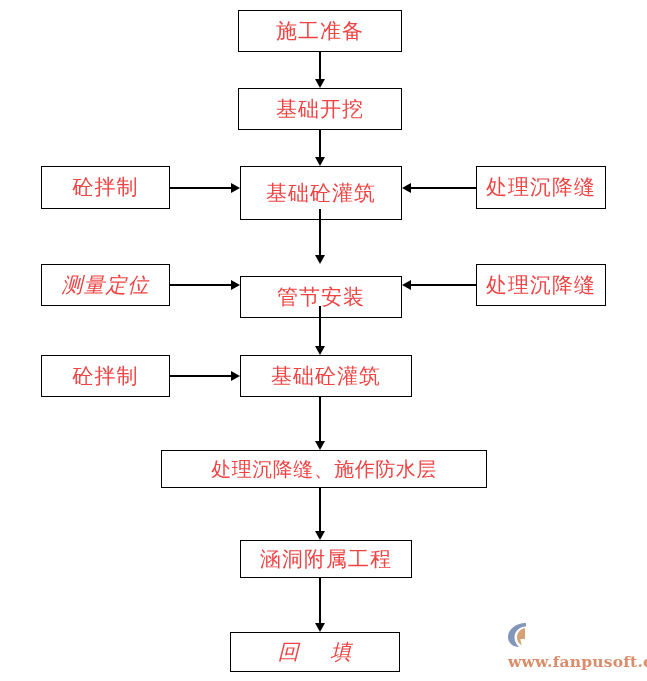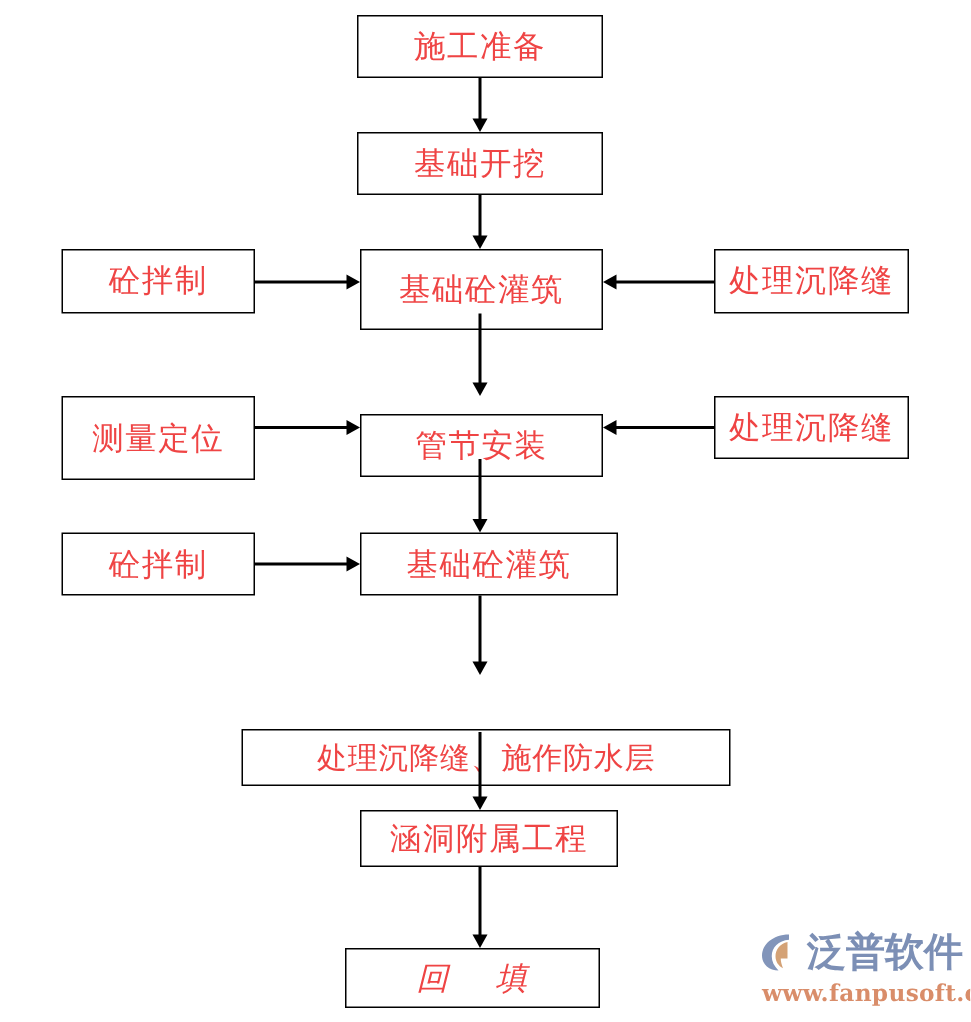--- a/index.html
+++ b/index.html
@@ -29,21 +29,20 @@
     color: #ef4444;
     font-size: 21px;
     line-height: 1;
     letter-spacing: 1px;
     white-space: pre;
     font-family: "DejaVu Sans", "Liberation Sans", sans-serif;
   }
   .node.wide-text {
     font-size: 20px;
     letter-spacing: 0.5px;
-    margin-top: 36px;
   }
   .conn {
     position: absolute;
   }
   .conn .shaft-v {
     position: absolute;
     left: 0;
     top: 0;
     width: 1.7px;
     background: #000000;
@@ -125,21 +124,21 @@
 </head>
 <body>
 
 <div id="canvas">
   <div id="nodes-layer">
       <div class="node" style="left: 238px; top: 10px; width: 164px; height: 42px;"><span>施工准备</span></div>
       <div class="node" style="left: 238px; top: 88px; width: 164px; height: 42px;"><span>基础开挖</span></div>
       <div class="node" style="left: 41px; top: 166px; width: 129px; height: 43px;"><span>砼拌制</span></div>
       <div class="node" style="left: 240px; top: 166px; width: 162px; height: 54px;"><span>基础砼灌筑</span></div>
       <div class="node" style="left: 476px; top: 166px; width: 130px; height: 43px;"><span>处理沉降缝</span></div>
-      <div class="node" style="left: 41px; top: 264px; width: 129px; height: 56px;"><span>测量定位</span></div>
+      <div class="node" style="left: 41px; top: 264px; width: 129px; height: 42px; font-style: italic;"><span>测量定位</span></div>
       <div class="node" style="left: 240px; top: 276px; width: 162px; height: 42px;"><span>管节安装</span></div>
       <div class="node" style="left: 476px; top: 264px; width: 130px; height: 42px;"><span>处理沉降缝</span></div>
       <div class="node" style="left: 41px; top: 355px; width: 129px; height: 42px;"><span>砼拌制</span></div>
       <div class="node" style="left: 240px; top: 355px; width: 172px; height: 42px;"><span>基础砼灌筑</span></div>
       <div class="node wide-text" style="left: 161px; top: 450px; width: 326px; height: 38px;"><span>处理沉降缝、施作防水层</span></div>
       <div class="node" style="left: 240px; top: 540px; width: 172px; height: 38px;"><span>涵洞附属工程</span></div>
       <div class="node" style="left: 230px; top: 632px; width: 170px; height: 40px; font-style: italic;"><span>回    填</span></div>
     </div>
   <div id="conns-layer">
       <div class="conn" style="left: 0px; top: 0px;">
@@ -193,17 +192,16 @@
     </div>
 
   <div id="watermark">
     <div class="wm-row">
       <span class="wm-mark">
         <svg viewBox="0 0 30 30" width="30" height="30" aria-hidden="true">
           <path d="M20 3 C9 3 2 10 2 17 C2 23 7 27 13 27 C10 24 8.5 21 8.5 17.5 C8.5 11.5 13 7 20 6.5 Z" fill="#8295ba"></path>
           <path d="M19 8 C14 9 11 13 11 17.5 C11 21 13 24 16 25.5 C15 23 14.5 21 14.5 19 L19 19 Z" fill="#d4a276"></path>
         </svg>
       </span>
-      <span class="wm-name">泛普软件</span>
     </div>
     <div class="wm-url">www.fanpusoft.com</div>
   </div>
 </div>
 
 </body></html>

